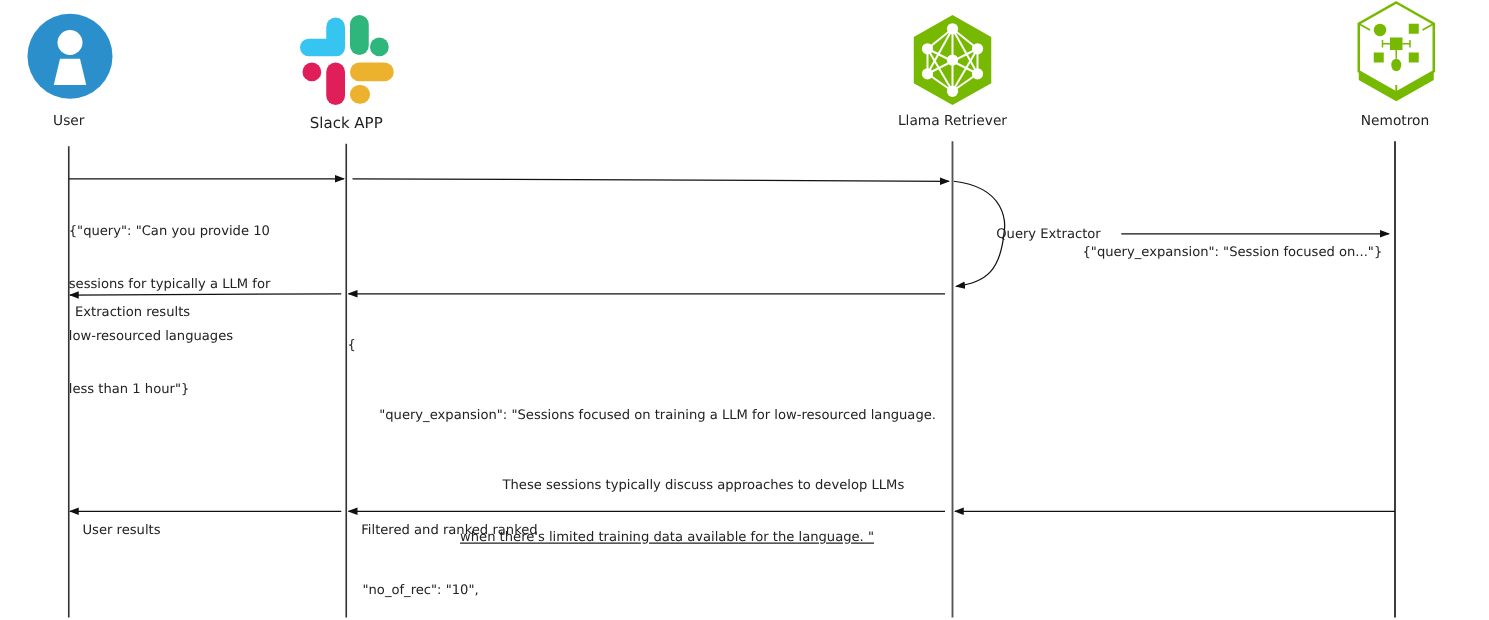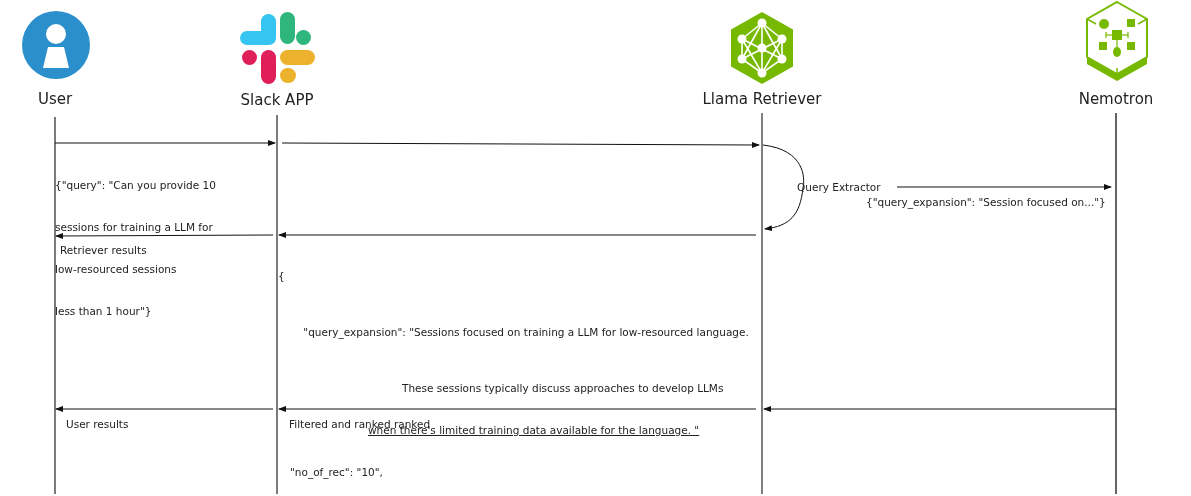--- a/index.html
+++ b/index.html
@@ -1,19 +1,19 @@
 <!DOCTYPE html>
 <html><head>
 <meta charset="utf-8">
 <style>
   html, body { margin: 0; padding: 0; background: #ffffff; }
   body { width: 1191px; height: 496px; position: relative; overflow: hidden;
          font-family: "DejaVu Sans", sans-serif; color: #111; }
-  .actor-label { position: absolute; font-size: 15px; color: #222; white-space: nowrap; transform: translateX(-50%); }
-  .actor-label.small { font-size: 15px; }
+  .actor-label { position: absolute; font-size: 11px; color: #222; white-space: nowrap; transform: translateX(-50%); }
+  .actor-label.small { font-size: 12px; }
   .msg { position: absolute; font-size: 10.5px; line-height: 14px; color: #222; white-space: pre; }
   svg.diagram { position: absolute; left: 0; top: 0; }
   .icon { position: absolute; }
 </style>
 </head>
 <body>
 
 <svg class="diagram" width="1191" height="496" viewBox="0 0 1191 496">
   <defs>
     <marker id="ah" markerWidth="8" markerHeight="8" refX="7" refY="4" orient="auto" markerUnits="userSpaceOnUse">
@@ -116,29 +116,29 @@
       <line x1="38" y1="35" x2="44" y2="35"></line>
     <line x1="22" y1="32" x2="22" y2="38"></line>
       <line x1="44" y1="32" x2="44" y2="38"></line>
     <line x1="33" y1="40" x2="33" y2="47"></line>
   </g>
 </svg>
 <div class="actor-label" style="left:1116px;top:90px">Nemotron</div>
 
 <div class="msg" style="left:55px;top:150px">
   <div>{"query": "Can you provide 10</div>
-  <div>sessions for training a LLM for</div>
-  <div>low-resourced sessions</div>
+  <div>sessions for typically a LLM for</div>
+  <div>low-resourced languages</div>
   <div>less than 1 hour"}</div>
 </div>
 
 <div class="msg" style="left:797px;top:180px">Query Extractor</div>
 <div class="msg" style="left:866px;top:195px">{"query_expansion": "Session focused on..."}</div>
 
-<div class="msg" style="left:60px;top:243px">Retriever results</div>
+<div class="msg" style="left:60px;top:243px">Extraction results</div>
 
 <div class="msg" style="left:278px;top:241px">
   <div>{</div>
   <div style="padding-left:12px;position:relative;">
     <span>"query_expansion": </span><span>"Sessions focused on training a LLM for low-resourced language.</span>
   </div>
   <div style="padding-left:124px;">These sessions typically discuss approaches to develop LLMs</div>
   <div style="padding-left:90px;text-decoration:underline;">when there's limited training data available for the language. "</div>
   <div style="padding-left:12px;">"no_of_rec": "10",</div>
   

